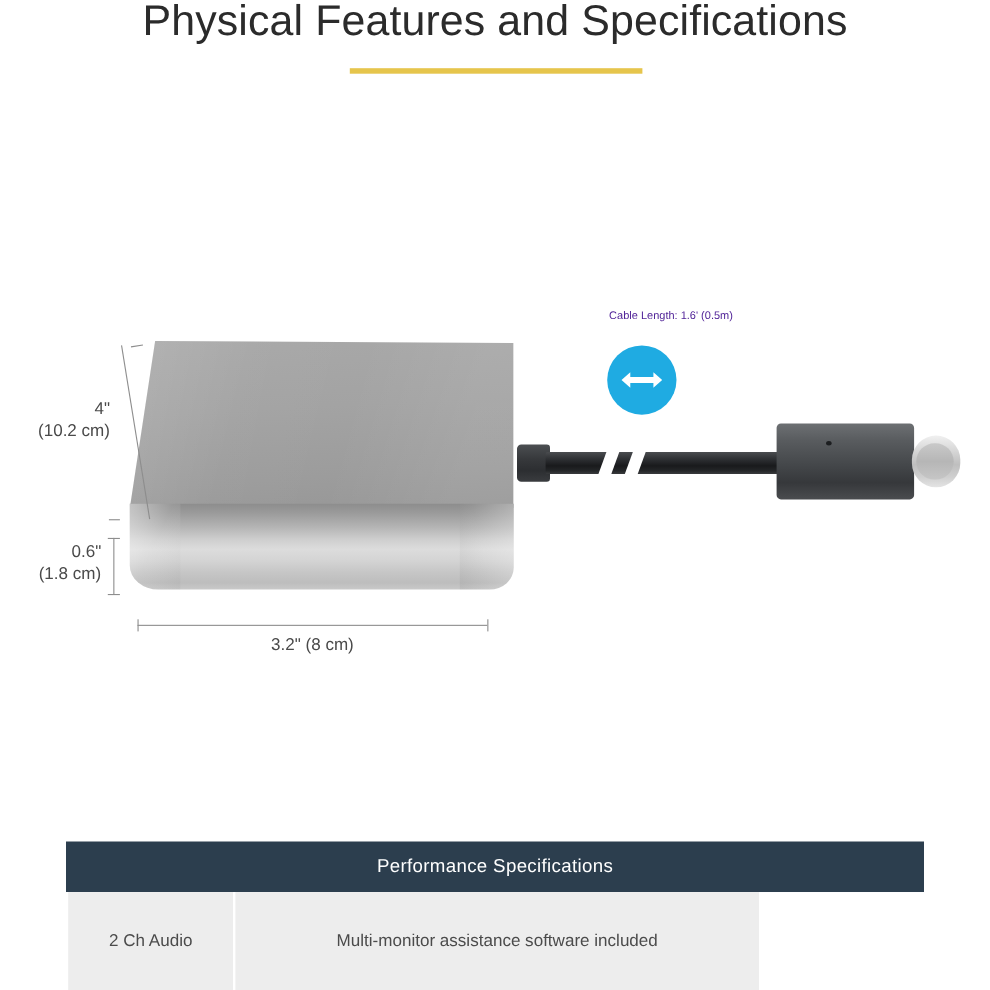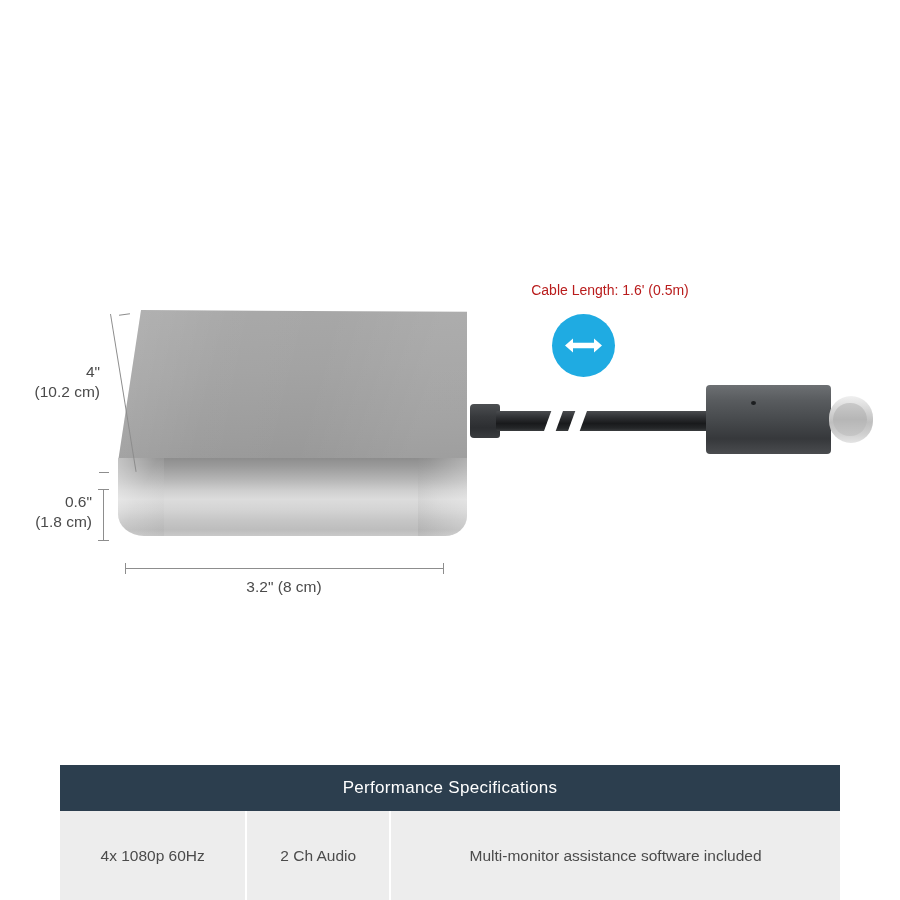--- a/index.html
+++ b/index.html
@@ -231,22 +231,22 @@
   }
   #dim-width-cap-left { left: 125px; top: 563px; }
   #dim-width-cap-right { left: 443px; top: 563px; }
 
   
   #cable-length-label {
     position: absolute;
     left: 430px; top: 282px;
     width: 360px;
     text-align: center;
-    font-size: 14px;
-    color: #b91c1c;
+    font-size: 10px;
+    color: #4c1d95;
     white-space: nowrap;
   }
   #cable-badge {
     position: absolute;
     left: 552px; top: 314px;
     width: 63px; height: 63px;
     border-radius: 50%;
     background: #1fabe2;
   }
   #cable-badge-arrow {
@@ -290,20 +290,24 @@
   #spec-cell-0 { width: 196px; }
   .spec-gap { width: 2px; height: 89px; background: #ffffff; }
   #spec-cell-1 { width: 150px; }
   #spec-cell-2 { width: 476px; }
 </style>
 </head>
 <body>
 
 <div id="page">
 
+  <div id="header">
+    <div id="page-title">Physical Features and Specifications</div>
+    <div id="title-underline"></div>
+  </div>
 
   <div id="product-stage">
 
     <div id="adapter">
       <div id="adapter-top"></div>
       <div id="adapter-top-sheen"></div>
       <div id="adapter-front"></div>
       <div id="adapter-front-left"></div>
       <div id="adapter-front-right"></div>
 
@@ -344,21 +348,20 @@
 
     <div id="dim-width-line" style="top:318px;"></div>
     <div class="dim-cap-v" id="dim-width-cap-left" style="top:313px;"></div>
     <div class="dim-cap-v" id="dim-width-cap-right" style="top:313px;"></div>
     <div class="dim-label" id="dim-width-label" style="top:327px;">3.2" (8 cm)</div>
   </div>
 
   <div id="spec-table">
     <div id="spec-header">Performance  Specifications</div>
     <div id="spec-row">
-      <div class="spec-cell" id="spec-cell-0">4x 1080p 60Hz</div>
       <div class="spec-gap"></div>
       <div class="spec-cell" id="spec-cell-1">2 Ch Audio</div>
       <div class="spec-gap"></div>
       <div class="spec-cell" id="spec-cell-2">Multi-monitor assistance software included</div>
     </div>
   </div>
 
 </div>
 
 </body></html>

